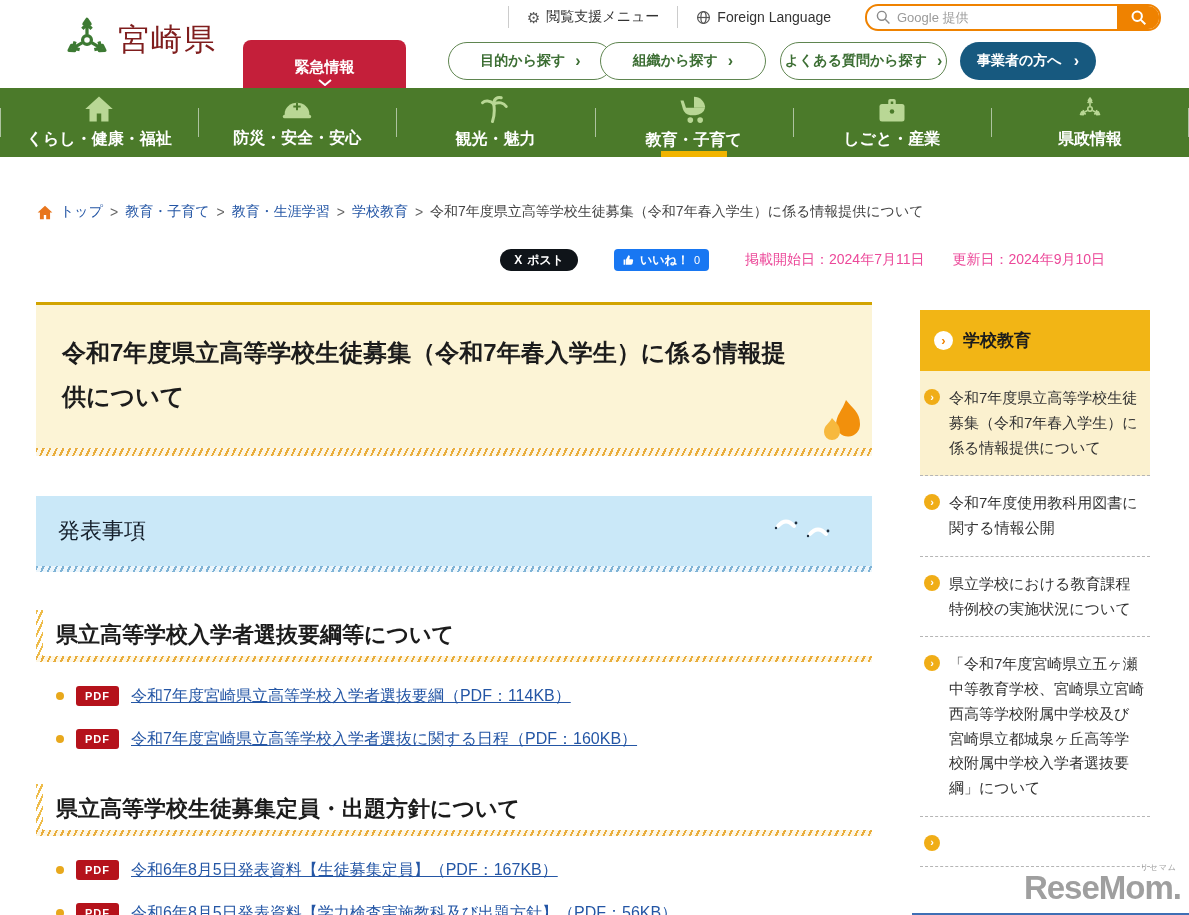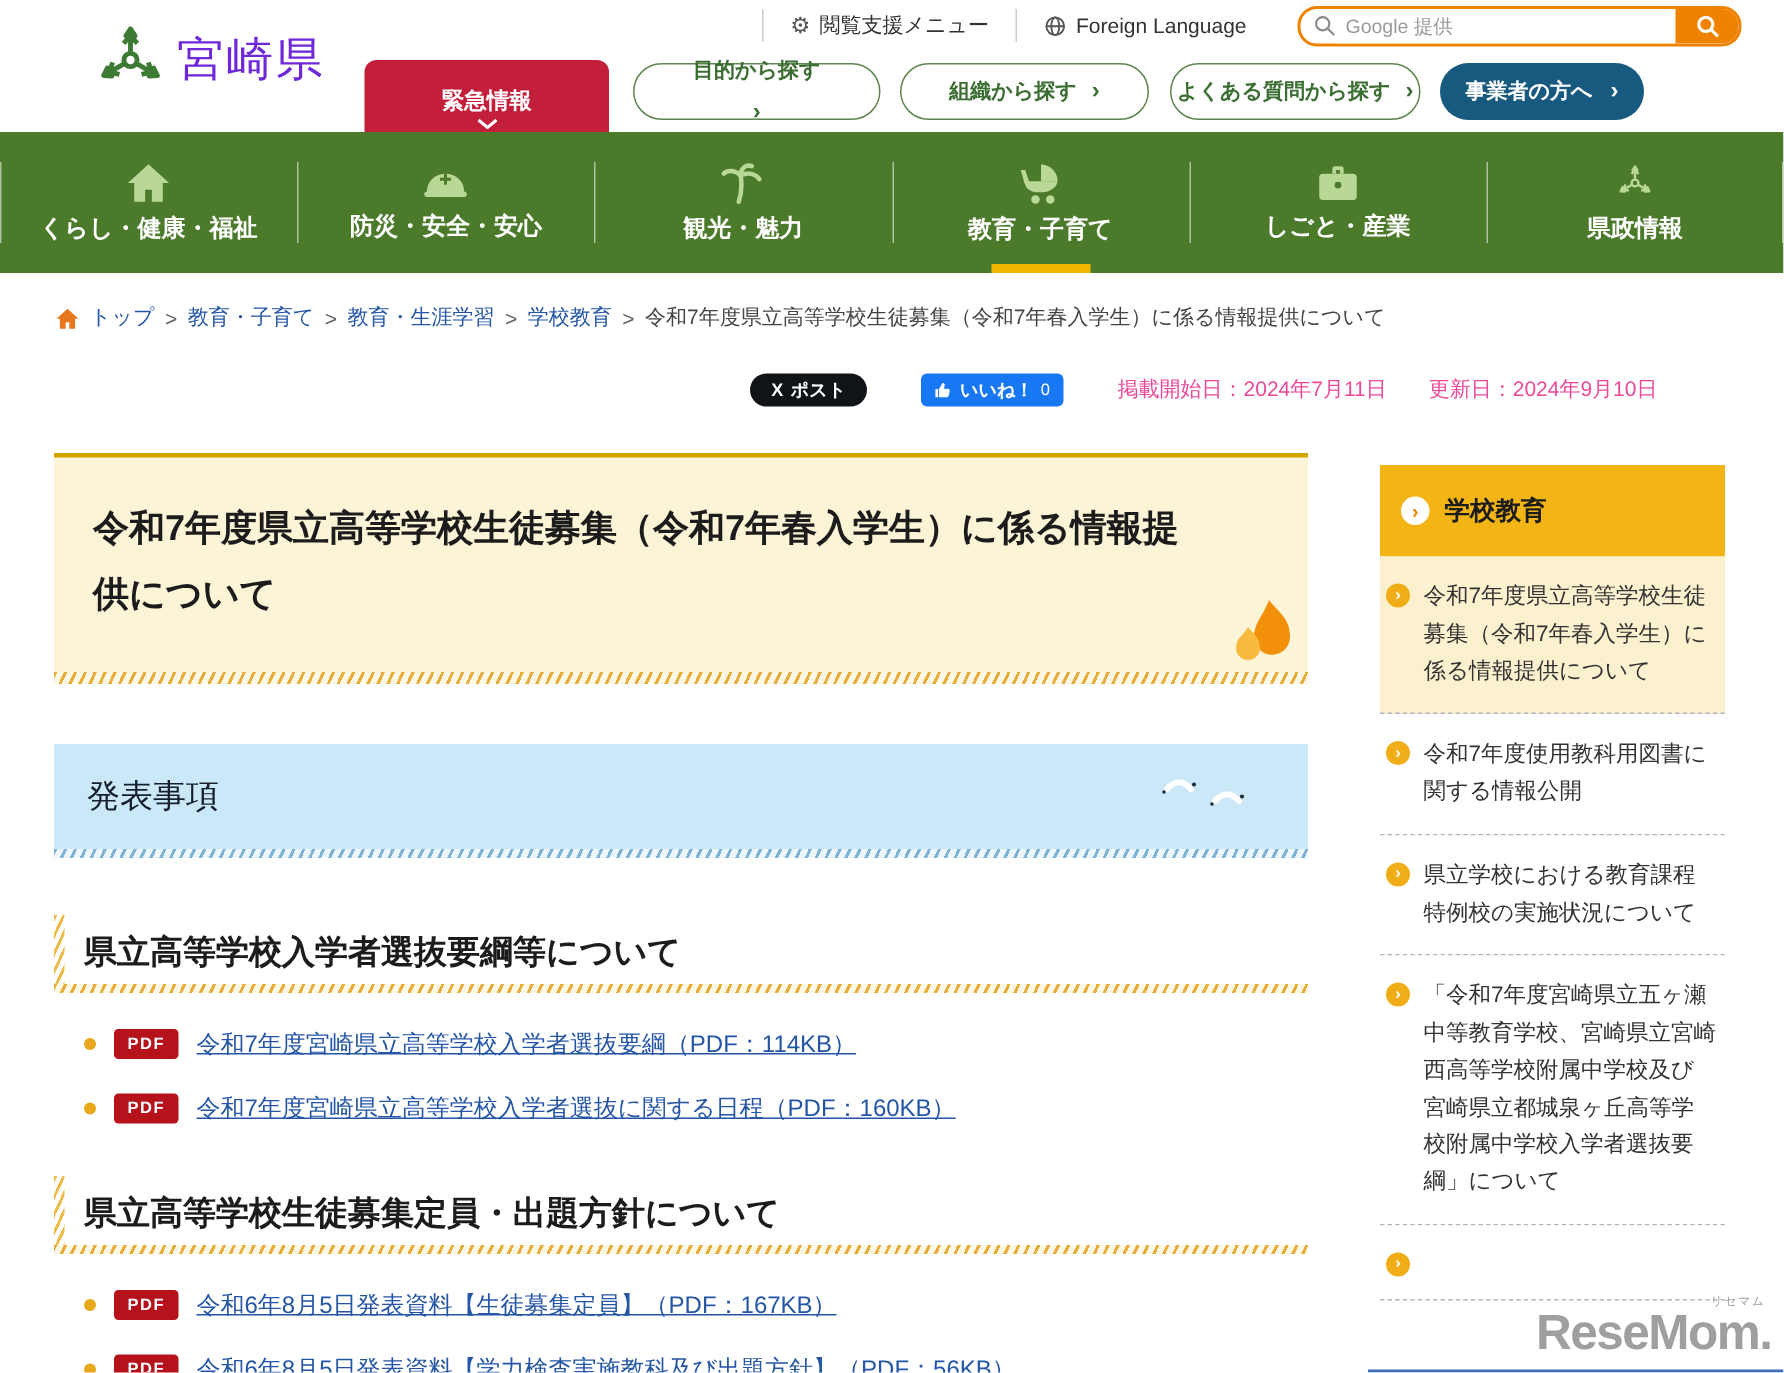--- a/index.html
+++ b/index.html
@@ -14,33 +14,33 @@
   .topbar-right { position:absolute; top:0; right:28px; display:flex; align-items:center; height:34px; }
   .util-item { display:flex; align-items:center; gap:6px; font-size:14px; color:#333; padding:0 18px; height:22px; border-left:1px solid #ccc; cursor:pointer; }
   .gear-glyph { font-size:15px; color:#555; line-height:1; }
   .searchbox { display:flex; align-items:stretch; margin-left:16px; width:296px; height:27px; border:2px solid #ef8200; border-radius:13px; overflow:hidden; background:#fff; }
   .searchbox input { flex:1; border:0; outline:none; font-size:13px; padding:0 6px; color:#333; }
   .searchbox input::placeholder { color:#9a9a9a; }
   .search-left-icon { display:flex; align-items:center; padding-left:8px; }
   .search-btn { width:42px; background:#ef8200; border:0; display:flex; align-items:center; justify-content:center; cursor:pointer; }
   
   .logo { position:absolute; top:14px; left:64px; display:flex; align-items:center; gap:8px; }
-  .logo-text { font-family:Liberation Mono, monospace; font-size:31px; color:#6d28d9; letter-spacing:2px;text-align:center; }
+  .logo-text { font-family:Liberation Mono, monospace; font-size:31px; color:#7f1d1d; letter-spacing:2px;text-align:center; }
   
   .quickrow { position:absolute; top:38px; left:0; width:1189px; height:50px; }
   .emergency-btn { position:absolute; left:243px; top:2px; width:163px; height:64px; background:#c41f3a; color:#fff; border:0; border-radius:8px 8px 0 0; font-weight:bold; font-size:15px; cursor:pointer; display:flex; flex-direction:column; align-items:center; justify-content:center; gap:2px; }
   .pill { position:absolute; top:4px; height:38px; border:1px solid #5f8550; border-radius:19px; background:#fff; color:#3c6e33; font-weight:bold; font-size:14px; display:flex; align-items:center; justify-content:center; gap:10px; cursor:pointer; }
   .pill .chev { color:#3c6e33; font-size:16px; }
-  .pill-1 { left:422px; width:165px;flex-direction:column; }
+  .pill-1 { left:448px; width:165px; }
   .pill-2 { left:600px; width:166px; }
   .pill-3 { left:780px; width:167px; }
   .biz-btn { position:absolute; top:4px; left:960px; width:136px; height:38px; background:#17597f; border:0; border-radius:19px; color:#fff; font-weight:bold; font-size:14px; display:flex; align-items:center; justify-content:center; gap:12px; cursor:pointer; }
   .biz-btn .chev { color:#fff; font-size:16px; }
   
-  .mainnav { position:absolute; top:88px; left:0; width:1189px; height:94px; background:#4b7a2a; display:flex; }
+  .mainnav { position:absolute; top:88px; left:0; width:1189px; height:69px; background:#4b7a2a; display:flex; }
   .nav-item { position:relative; flex:1; display:flex; flex-direction:column; align-items:center; justify-content:center; gap:6px; cursor:pointer; }
   .nav-item::before { content:""; position:absolute; left:0; top:20px; bottom:20px; width:1px; background:rgba(255,255,255,.55); }
   .nav-item:last-child::after { content:""; position:absolute; right:0; top:20px; bottom:20px; width:1px; background:rgba(255,255,255,.55); }
   .nav-label { color:#fff; font-weight:bold; font-size:16px; }
   .nav-item.active .active-bar { content:""; position:absolute; bottom:0; left:50%; transform:translateX(-50%); width:66px; height:6px; background:#f1b400; }
   
   .breadcrumb { position:absolute; top:203px; left:37px; display:flex; align-items:center; gap:7px; font-size:14px; color:#444; flex-wrap:nowrap; }
   .breadcrumb a { color:#2456a5; cursor:pointer; }
   .crumb-sep { color:#666; }
   

